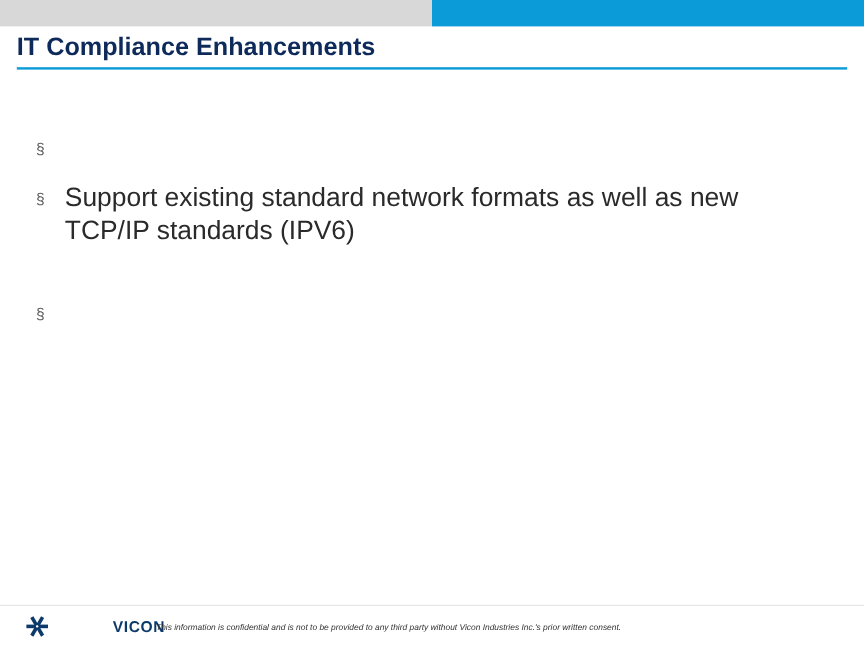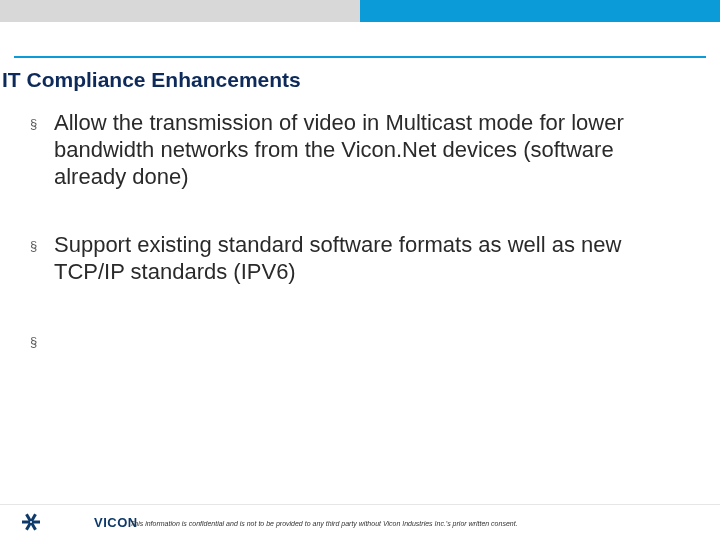--- a/index.html
+++ b/index.html
@@ -2,22 +2,22 @@
 <html><head>
 <meta charset="utf-8">
 <style>
   * { margin: 0; padding: 0; box-sizing: border-box; }
   html, body { width: 720px; height: 540px; font-family: Arial, Helvetica, sans-serif; background: #fff; }
   .slide { position: relative; width: 720px; height: 540px; overflow: hidden; }
   .topbar { position: absolute; top: 0; left: 0; width: 720px; height: 22px; }
   .topbar .gray { position: absolute; left: 0; top: 0; width: 360px; height: 22px; background: #d8d8d8; }
   .topbar .blue { position: absolute; left: 360px; top: 0; width: 360px; height: 22px; background: #0a9bd8; }
   .title {
-    position: absolute; left: 2px; top: 28px;
-    font-size: 21px; font-weight: bold; color: #0d2a5a; margin-top: 40px;
+    position: absolute; left: 14px; top: 28px;
+    font-size: 21px; font-weight: bold; color: #0d2a5a;
   }
   .rule { position: absolute; left: 14px; top: 56px; width: 692px; height: 2px; background: #0a9bd8; }
   .body {
     position: absolute; left: 20px; top: 110px; width: 650px;
   }
   .bullet {
     position: relative; padding-left: 34px; margin-bottom: 42px;
     font-size: 22px; line-height: 1.22; color: #2a2a2a;
   }
   .sq {
@@ -56,25 +56,24 @@
     <div class="gray"></div>
     <div class="blue"></div>
   </div>
 
   <div class="title">IT Compliance Enhancements</div>
   <div class="rule"></div>
 
   <div class="body">
     <div class="bullet">
       <span class="sq">§</span>
-      <span>Allow the transmission of video in Multicast mode for lower bandwidth networks from the Vicon.Net devices (software already done)</span>
     </div>
     <div class="bullet">
       <span class="sq">§</span>
-      <span>Support existing standard software formats as well as new TCP/IP standards (IPV6)</span>
+      <span>Support existing standard network formats as well as new TCP/IP standards (IPV6)</span>
     </div>
     <div class="bullet">
       <span class="sq">§</span>
     </div>
   </div>
 
   <div class="footer">
     <div class="logo">
       <div class="logo-mark">
         <span></span>

